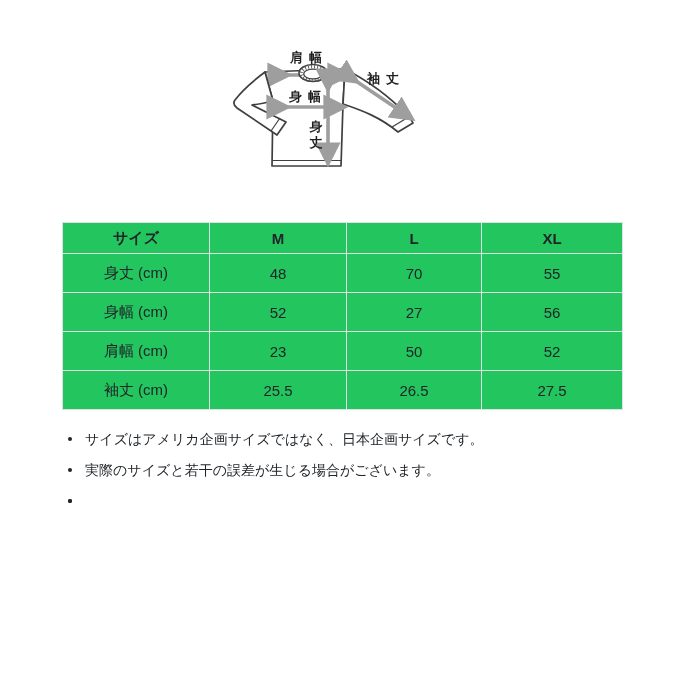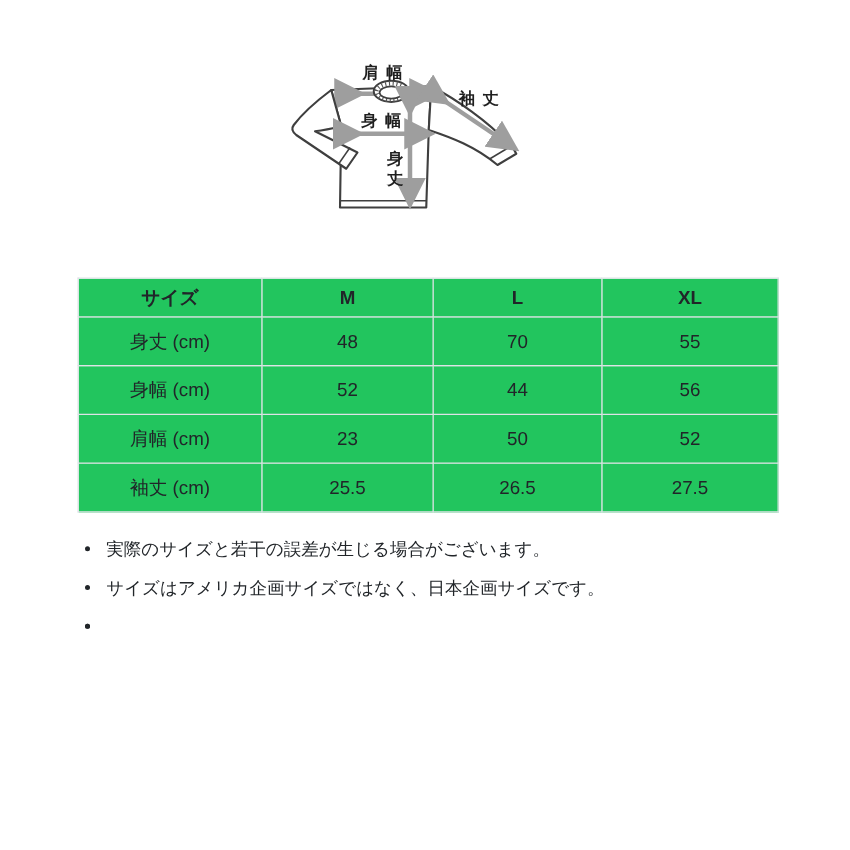--- a/index.html
+++ b/index.html
@@ -109,46 +109,46 @@
     <tbody>
       <tr>
         <td>身丈 (cm)</td>
         <td>48</td>
         <td>70</td>
         <td>55</td>
       </tr>
       <tr>
         <td>身幅 (cm)</td>
         <td>52</td>
-        <td>44</td>
+        <td>27</td>
         <td>56</td>
       </tr>
       <tr>
         <td>肩幅 (cm)</td>
         <td>23</td>
         <td>50</td>
         <td>52</td>
       </tr>
       <tr>
         <td>袖丈 (cm)</td>
         <td>25.5</td>
         <td>26.5</td>
         <td>27.5</td>
       </tr>
     </tbody>
   </table>
 
   <ul class="notes">
     <li>
       <span class="dot"></span>
-      <span>実際のサイズと若干の誤差が生じる場合がございます。</span>
+      <span>サイズはアメリカ企画サイズではなく、日本企画サイズです。</span>
     </li>
     <li>
       <span class="dot"></span>
-      <span>サイズはアメリカ企画サイズではなく、日本企画サイズです。</span>
+      <span>実際のサイズと若干の誤差が生じる場合がございます。</span>
     </li>
     <li>
       <span class="dot"></span>
     </li>
     <li>
       <span class="dot"></span>
     </li>
   </ul>
 
 </div>

